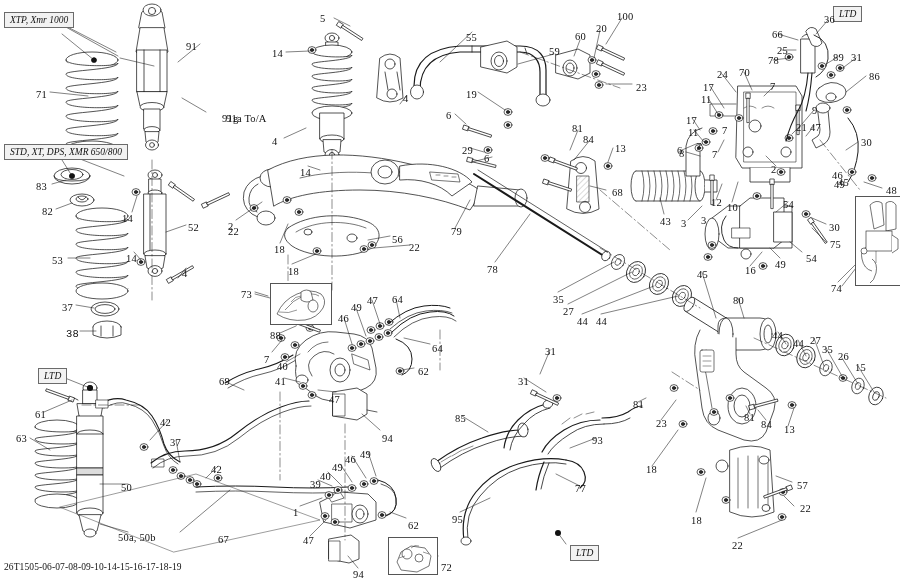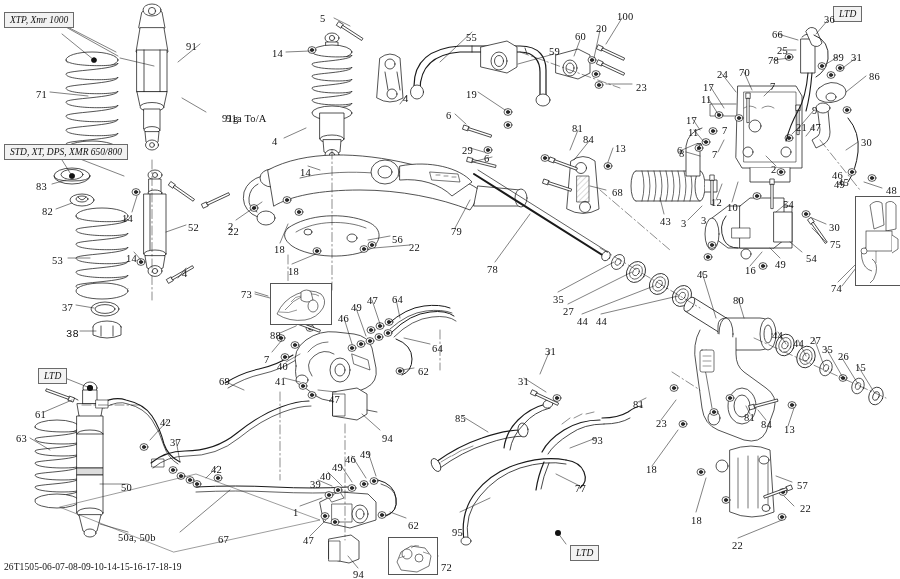--- a/index.html
+++ b/index.html
@@ -876,21 +876,21 @@
     <div class="cal" style="left: 332px; top: 463px;">49</div>
     <div class="cal" style="left: 345px; top: 455px;">46</div>
     <div class="cal" style="left: 360px; top: 450px;">49</div>
     <div class="cal" style="left: 303px; top: 536px;">47</div>
     <div class="cal" style="left: 408px; top: 521px;">62</div>
     <div class="cal" style="left: 353px; top: 570px;">94</div>
     <div class="cal" style="left: 441px; top: 563px;">72</div>
     <div class="cal" style="left: 545px; top: 347px;">31</div>
     <div class="cal" style="left: 518px; top: 377px;">31</div>
     <div class="cal" style="left: 455px; top: 414px;">85</div>
-    <div class="cal" style="left: 452px; top: 528px;">95</div>
+    <div class="cal" style="left: 452px; top: 515px;">95</div>
     <div class="cal" style="left: 592px; top: 436px;">93</div>
     <div class="cal" style="left: 575px; top: 484px;">77</div>
     <div class="cal" style="left: 633px; top: 400px;">81</div>
     <div class="cal" style="left: 656px; top: 419px;">23</div>
     <div class="cal" style="left: 646px; top: 465px;">18</div>
     <div class="cal" style="left: 691px; top: 516px;">18</div>
     <div class="cal" style="left: 732px; top: 541px;">22</div>
     <div class="cal" style="left: 797px; top: 481px;">57</div>
     <div class="cal" style="left: 800px; top: 504px;">22</div>
     <div class="cal" style="left: 697px; top: 270px;">45</div>

